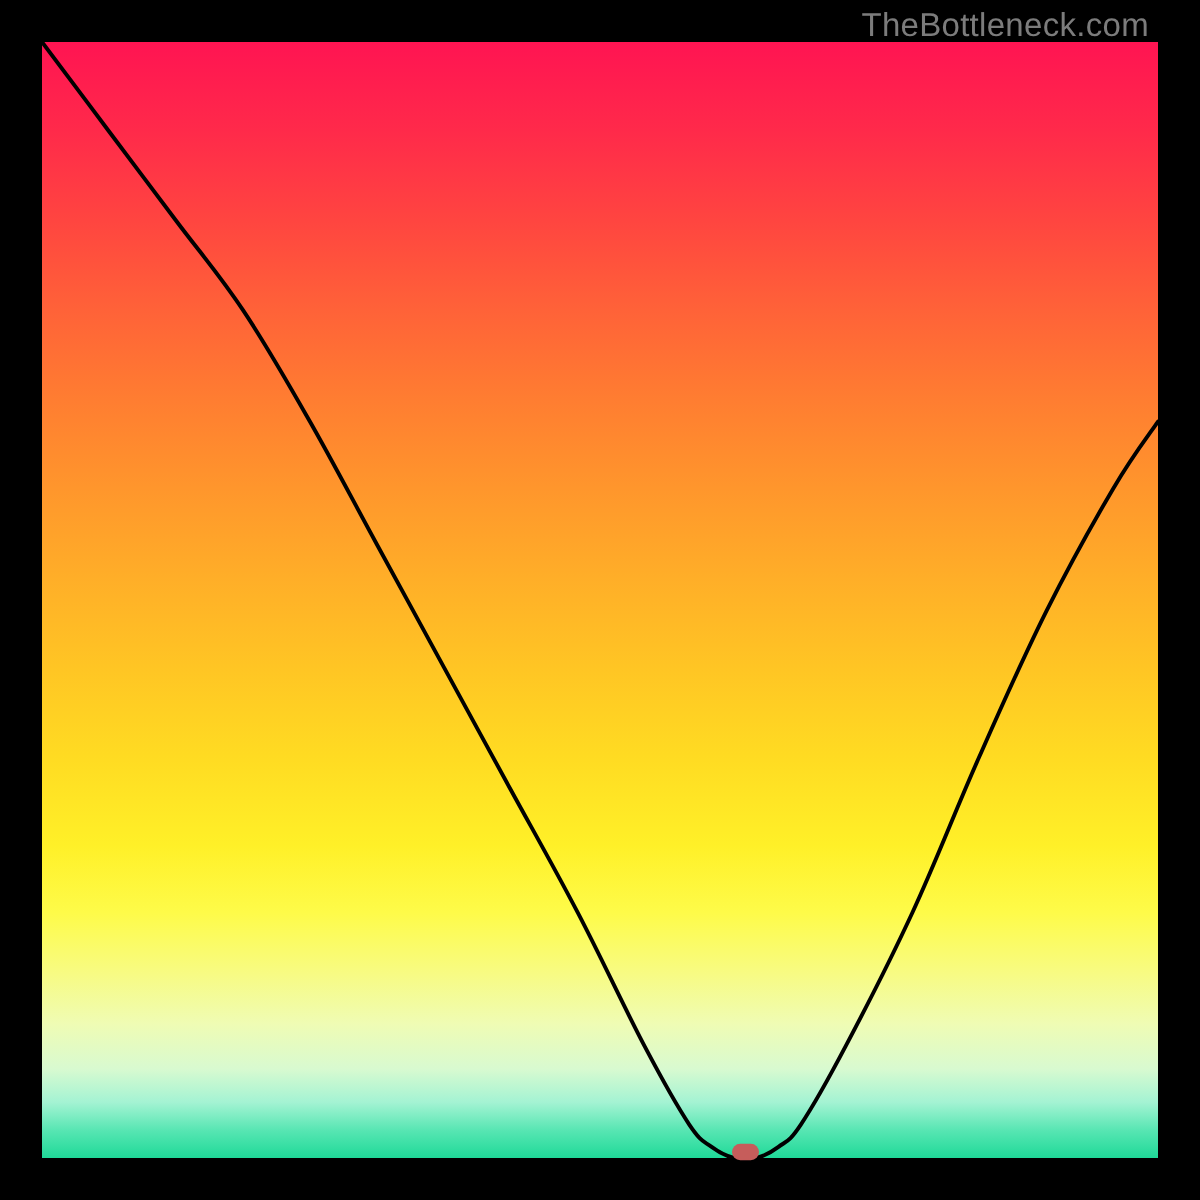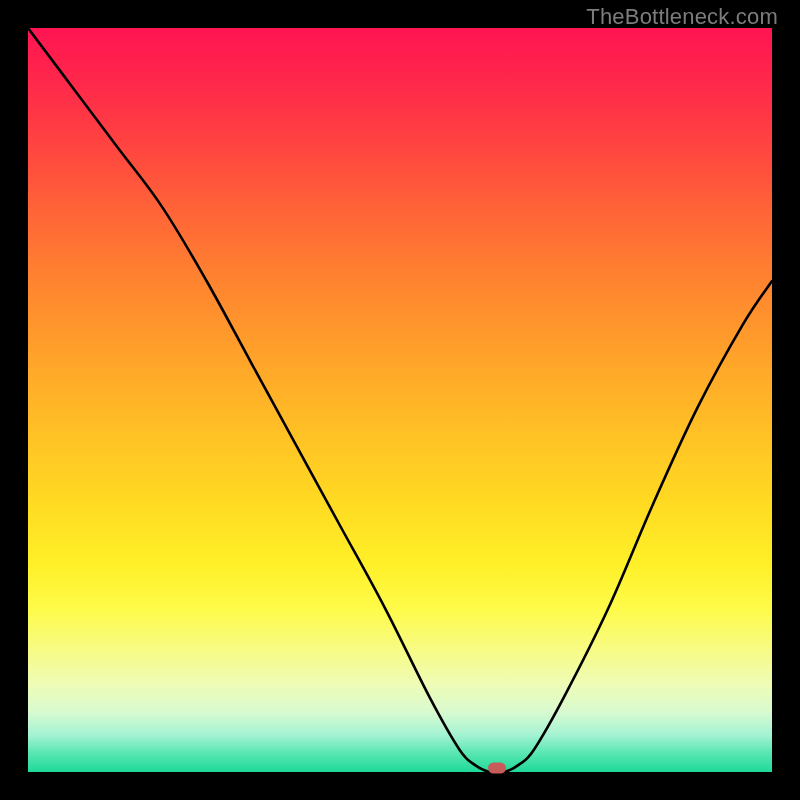--- a/index.html
+++ b/index.html
@@ -13,21 +13,21 @@
   }
   .frame {
     position: relative;
     width: 800px;
     height: 800px;
     background: #000;
   }
   .watermark {
     position: absolute;
     top: 4px;
-    right: 22px;
+    right: 34px;
     color: #7c7c7c;
     font-size: 22px;
     font-weight: 500;
     letter-spacing: 0.2px;
     z-index: 10;
   }
   .plot-area {
     position: absolute;
     left: 28px;
     top: 28px;

